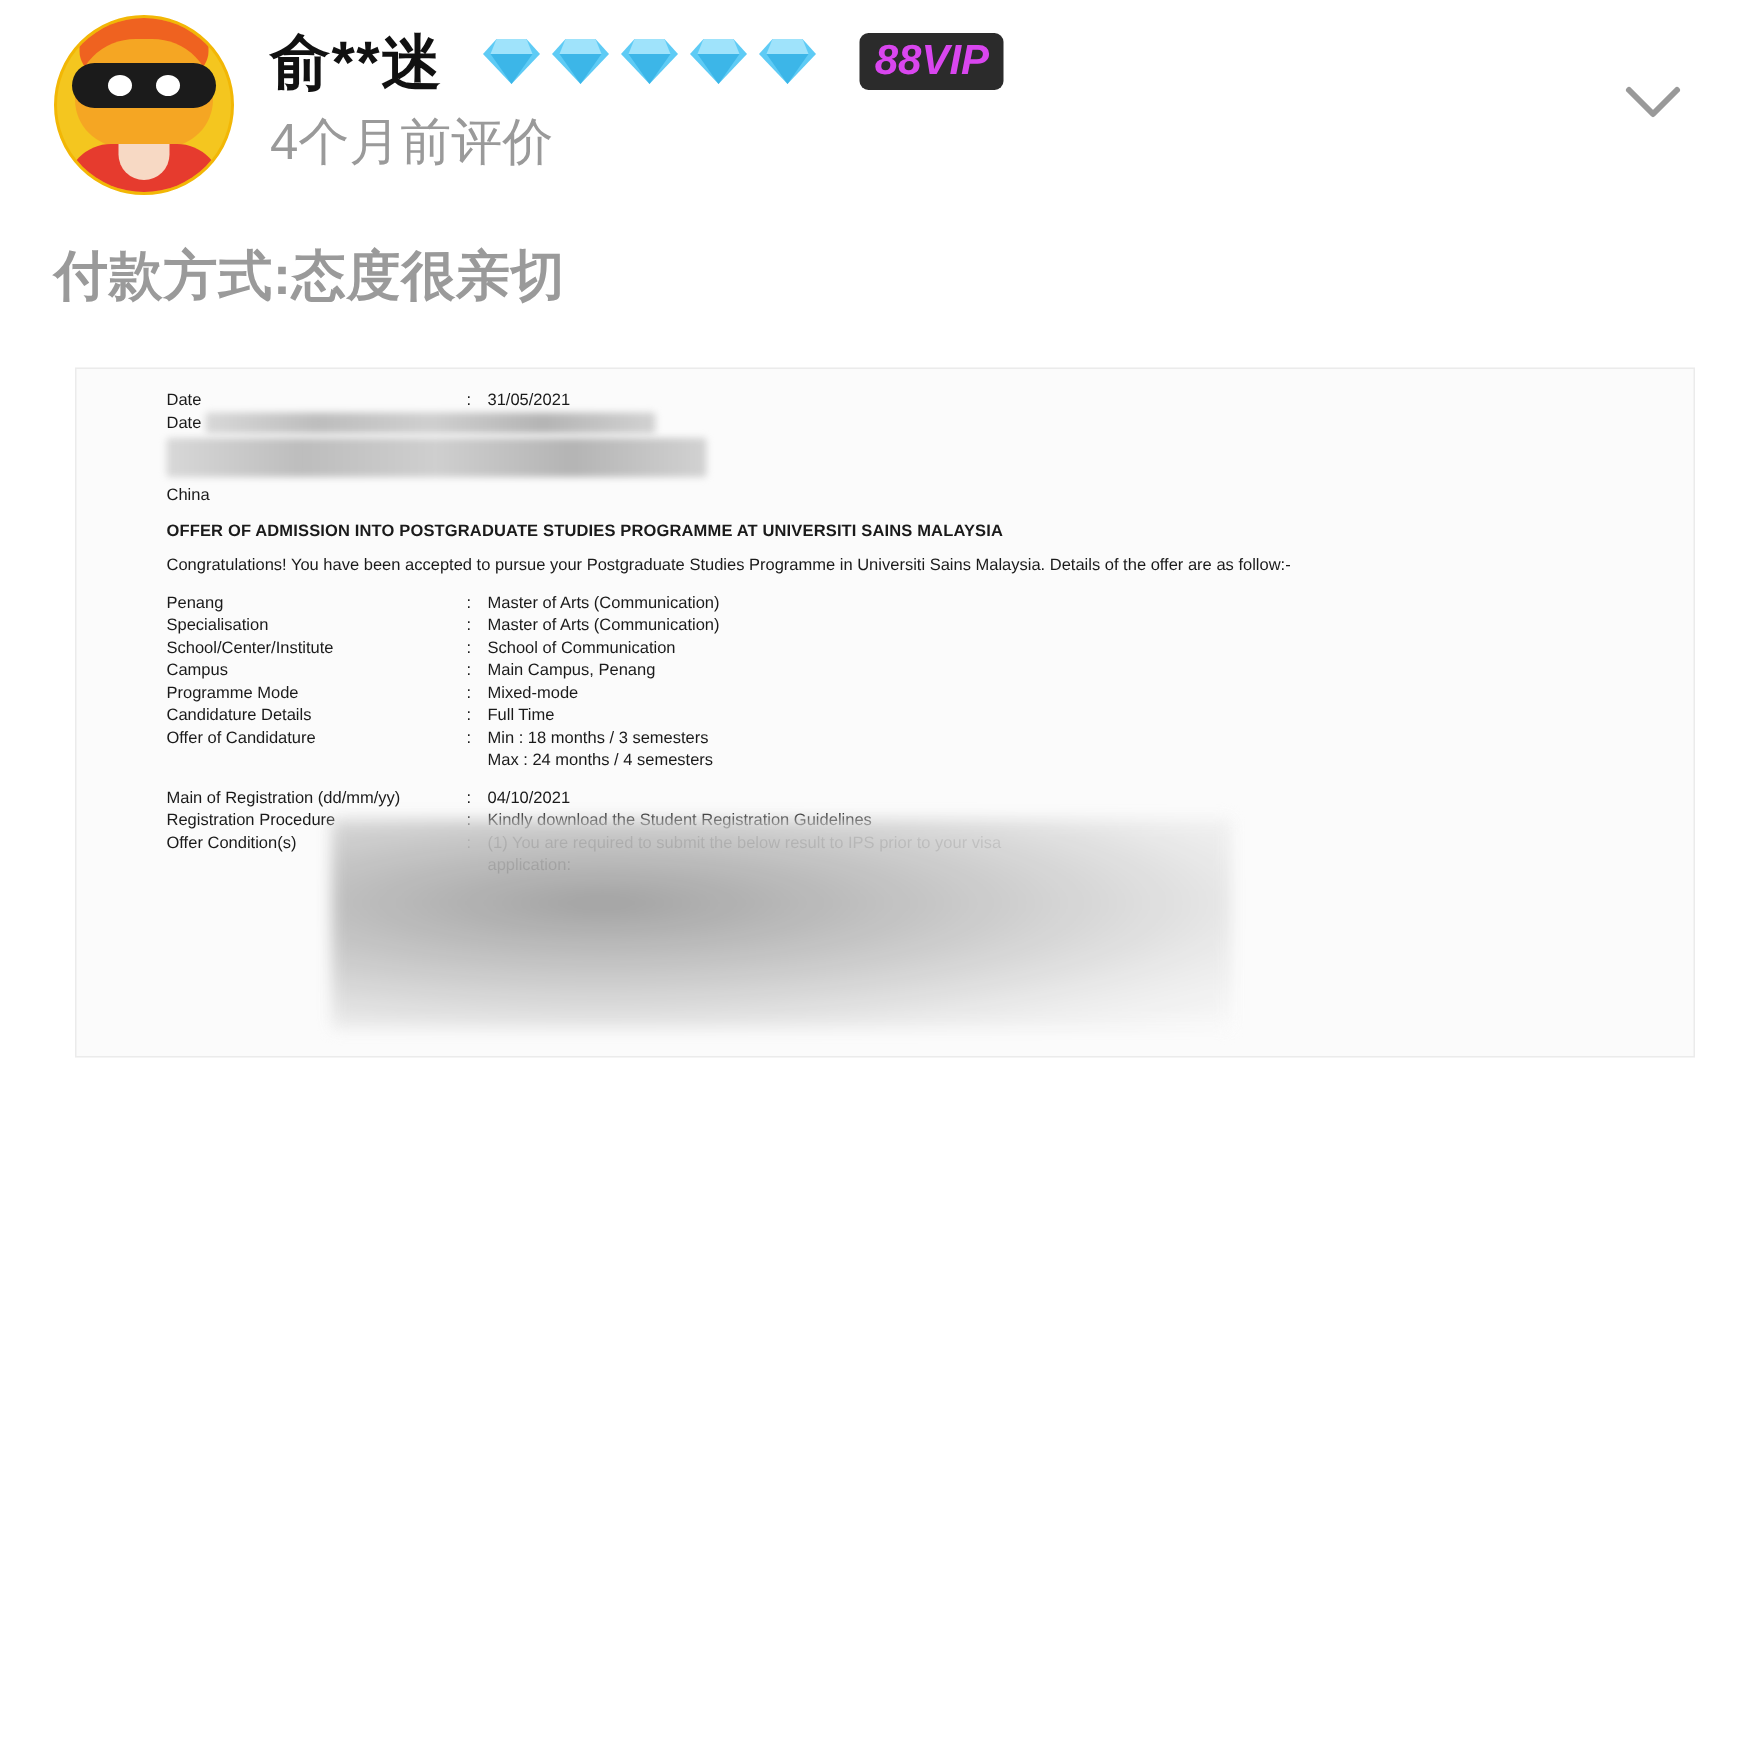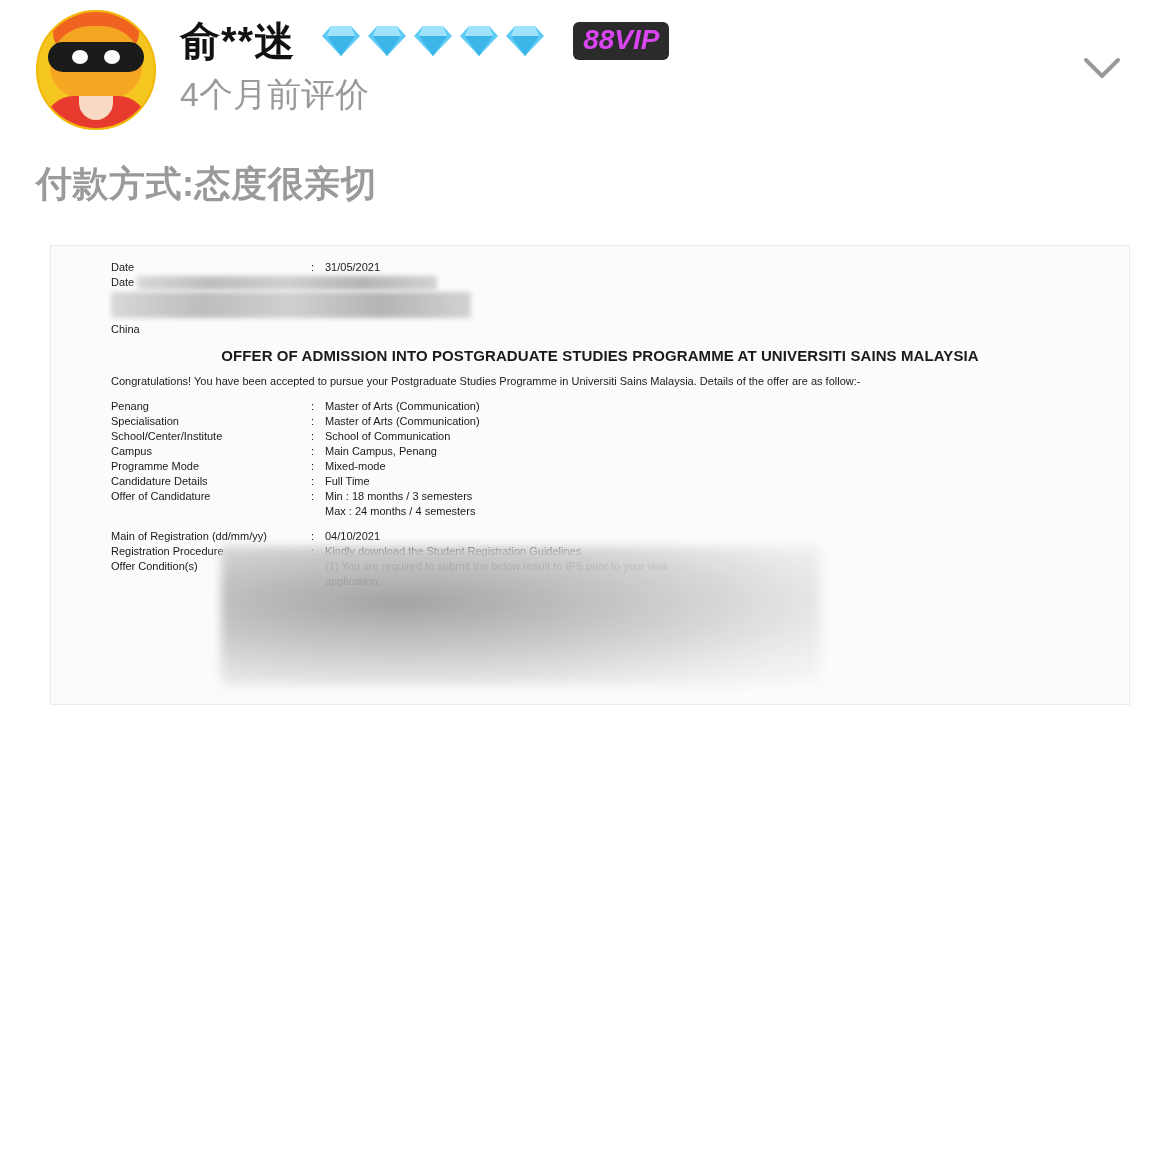--- a/index.html
+++ b/index.html
@@ -198,25 +198,24 @@
     left: 60px;
     top: 14px;
     right: 40px;
   }
   .doc-line { font-size: 11px; line-height: 15px; white-space: nowrap; }
   .doc-row { display: flex; font-size: 11px; line-height: 15px; }
   .doc-row .k { width: 200px; flex: 0 0 200px; }
   .doc-row .sep { width: 14px; flex: 0 0 14px; }
   .doc-row .v { flex: 1 1 auto; }
   .doc-title {
-    font-size: 15px;
+    font-size: 11px;
     font-weight: bold;
     margin: 10px 0 10px 0;
     letter-spacing: 0.1px;
-    text-align: center;
   }
   .doc-para { font-size: 11px; line-height: 15px; margin-bottom: 10px; }
   .doc-block { margin-top: 10px; }
   .blur {
     background: linear-gradient(90deg,#d8d8d8,#bdbdbd,#cfcfcf,#b4b4b4,#d2d2d2);
     filter: blur(2.4px);
     border-radius: 2px;
     display: inline-block;
   }
   .blur-name { width: 300px; height: 14px; vertical-align: middle; }

